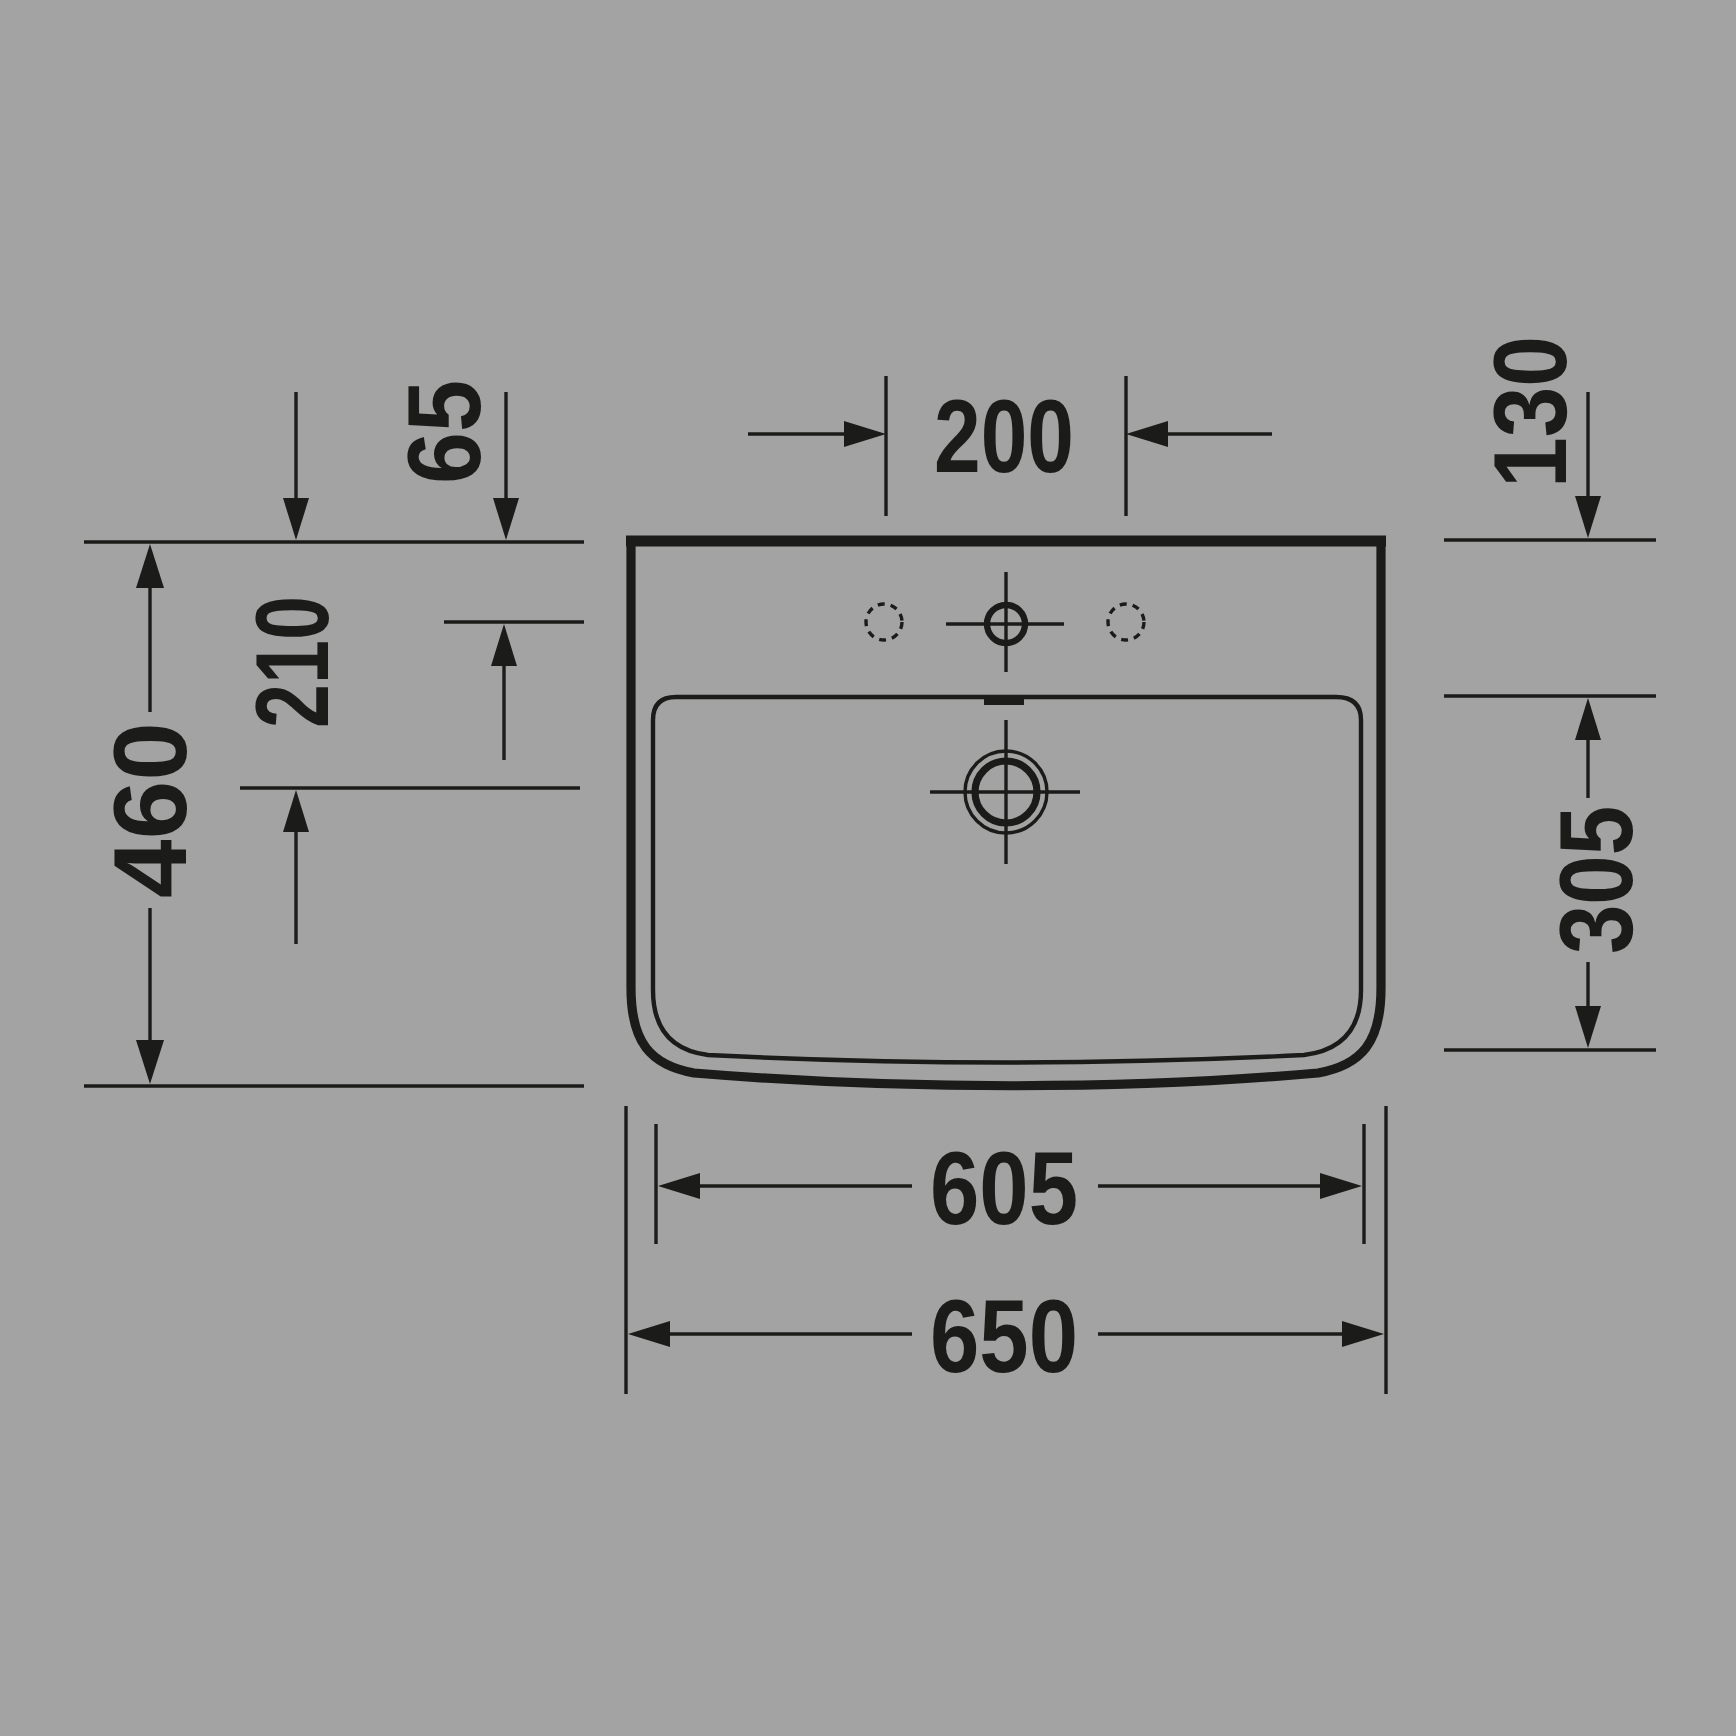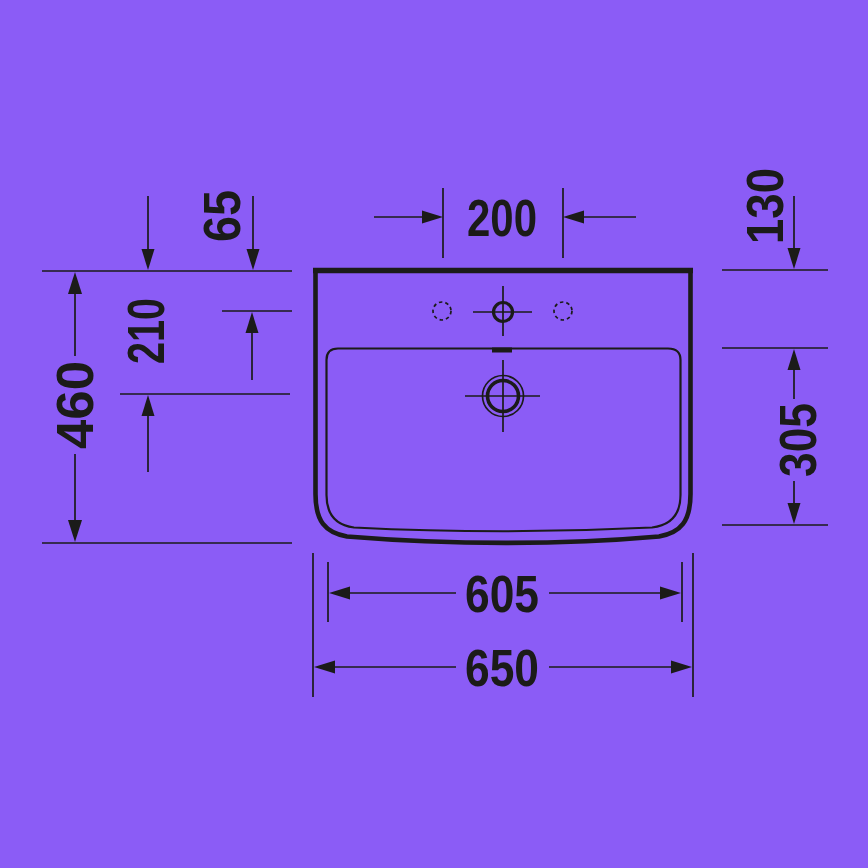--- a/index.html
+++ b/index.html
@@ -4,21 +4,21 @@
 <style>
   html, body {
     margin: 0;
     padding: 0;
     background: #ffffff;
   }
   .canvas {
     position: relative;
     width: 868px;
     height: 868px;
-    background: #8b5cf6;
+    background: #a3a3a3;
     overflow: hidden;
   }
   svg text {
     font-family: "Liberation Sans", "DejaVu Sans", sans-serif;
     font-weight: bold;
     font-size: 52px;
     fill: #1b1b19;
   }
   svg .thin  { stroke: #1b1b19; stroke-width: 1.7; fill: none; }
   svg .thick { stroke: #1b1b19; stroke-width: 4.6; fill: none; }

